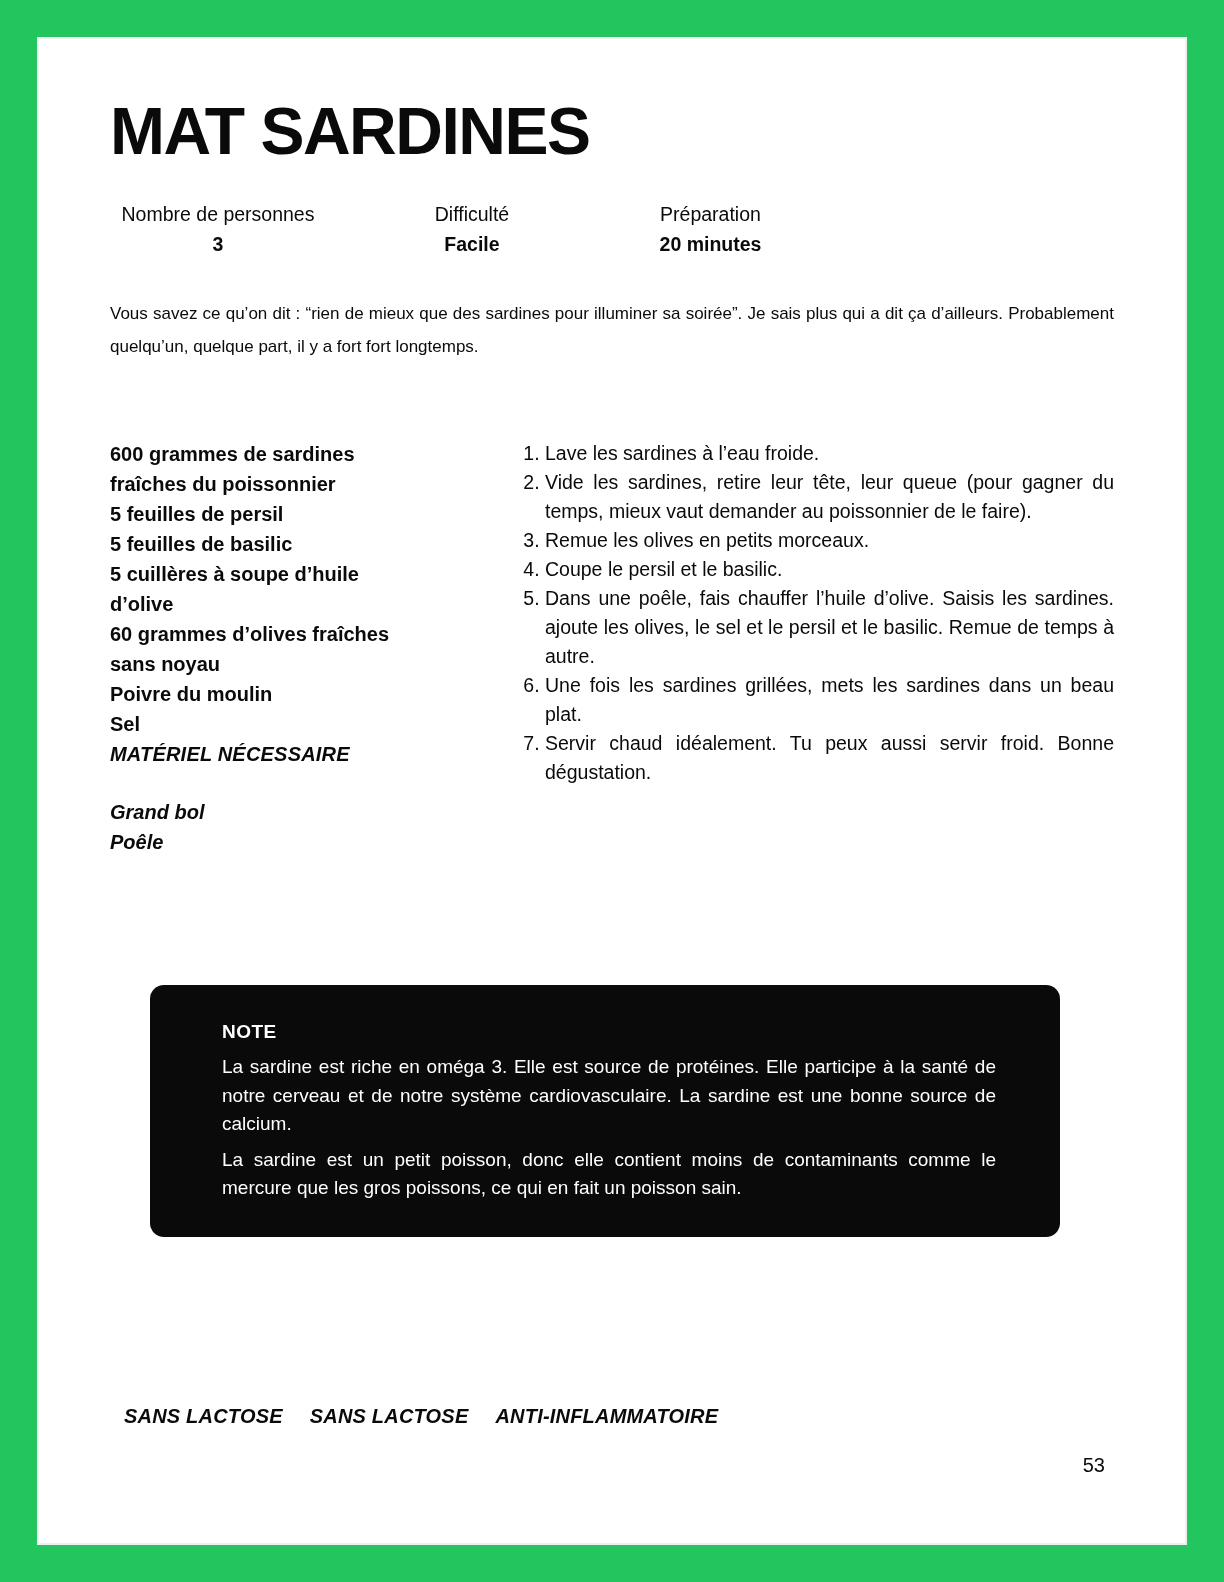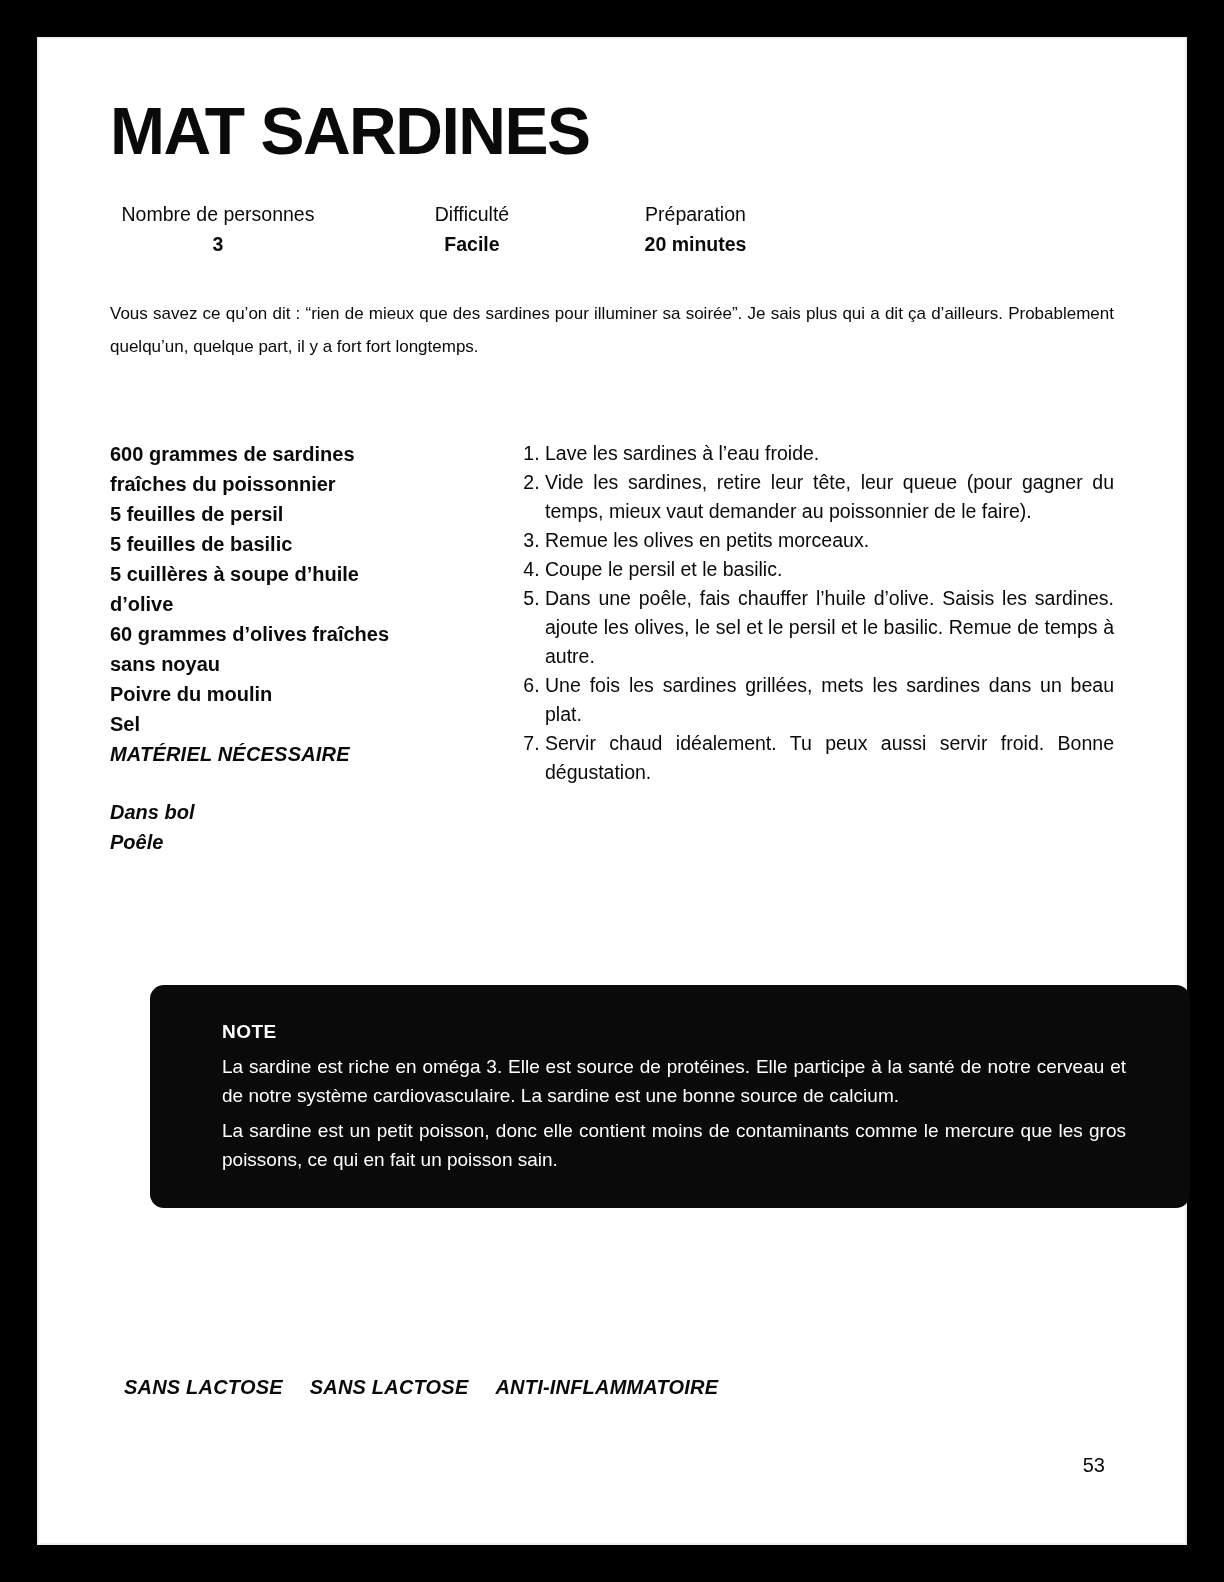--- a/index.html
+++ b/index.html
@@ -6,21 +6,21 @@
     margin: 0;
     padding: 0;
     background: #ffffff;
     font-family: "Liberation Sans", sans-serif;
     color: #0a0a0a;
   }
   .viewport {
     position: relative;
     width: 1224px;
     height: 1582px;
-    background: #000000;
+    background: #22c55e;
     overflow: hidden;
   }
   .page-card {
     position: absolute;
     left: 37px;
     top: 37px;
     right: 37px;
     bottom: 37px;
     border: 2px solid #efefef;
     background: #ffffff;
@@ -45,21 +45,21 @@
     margin-top: 34px;
     height: 64px;
   }
   .meta-col {
     position: absolute;
     top: 0;
     text-align: center;
   }
   .meta-col-1 { left: 8px;   width: 200px; }
   .meta-col-2 { left: 272px; width: 180px; }
-  .meta-col-3 { left: 493px; width: 185px; }
+  .meta-col-3 { left: 508px; width: 185px; }
   .meta-label {
     display: block;
     font-size: 19.5px;
     font-weight: 400;
   }
   .meta-value {
     display: block;
     margin-top: 7px;
     font-size: 19.5px;
     font-weight: 700;
@@ -100,21 +100,21 @@
   }
   ol.steps {
     margin: 0;
     padding-left: 30px;
   }
   ol.steps li {
     text-align: justify;
   }
   .note {
     margin-left: 40px;
-    width: 1040px;
+    width: 910px;
     box-sizing: border-box;
     margin-top: 128px;
     background: #0a0a0a;
     color: #ffffff;
     border-radius: 14px;
     padding: 26px 64px 34px 72px;
   }
   .note-heading {
     font-size: 20px;
     font-weight: 800;
@@ -180,21 +180,21 @@
           <div class="ingredient-line">5 feuilles de persil</div>
           <div class="ingredient-line">5 feuilles de basilic</div>
           <div class="ingredient-line">5 cuillères à soupe d’huile d’olive</div>
           <div class="ingredient-line">60 grammes d’olives fraîches sans noyau</div>
           <div class="ingredient-line">Poivre du moulin</div>
           <div class="ingredient-line">Sel</div>
 
           <div class="materiel-heading">MATÉRIEL NÉCESSAIRE</div>
 
           <div class="materiel-items">
-            <div class="materiel-item">Dans bol</div>
+            <div class="materiel-item">Grand bol</div>
             <div class="materiel-item">Poêle</div>
           </div>
         </div>
 
         <div class="col-right">
           <ol class="steps">
             <li>Lave les sardines à l’eau froide.</li>
             <li>Vide les sardines, retire leur tête, leur queue (pour gagner du temps, mieux vaut demander au poissonnier de le faire).</li>
             <li>Remue les olives en petits morceaux.</li>
             <li>Coupe le persil et le basilic.</li>

